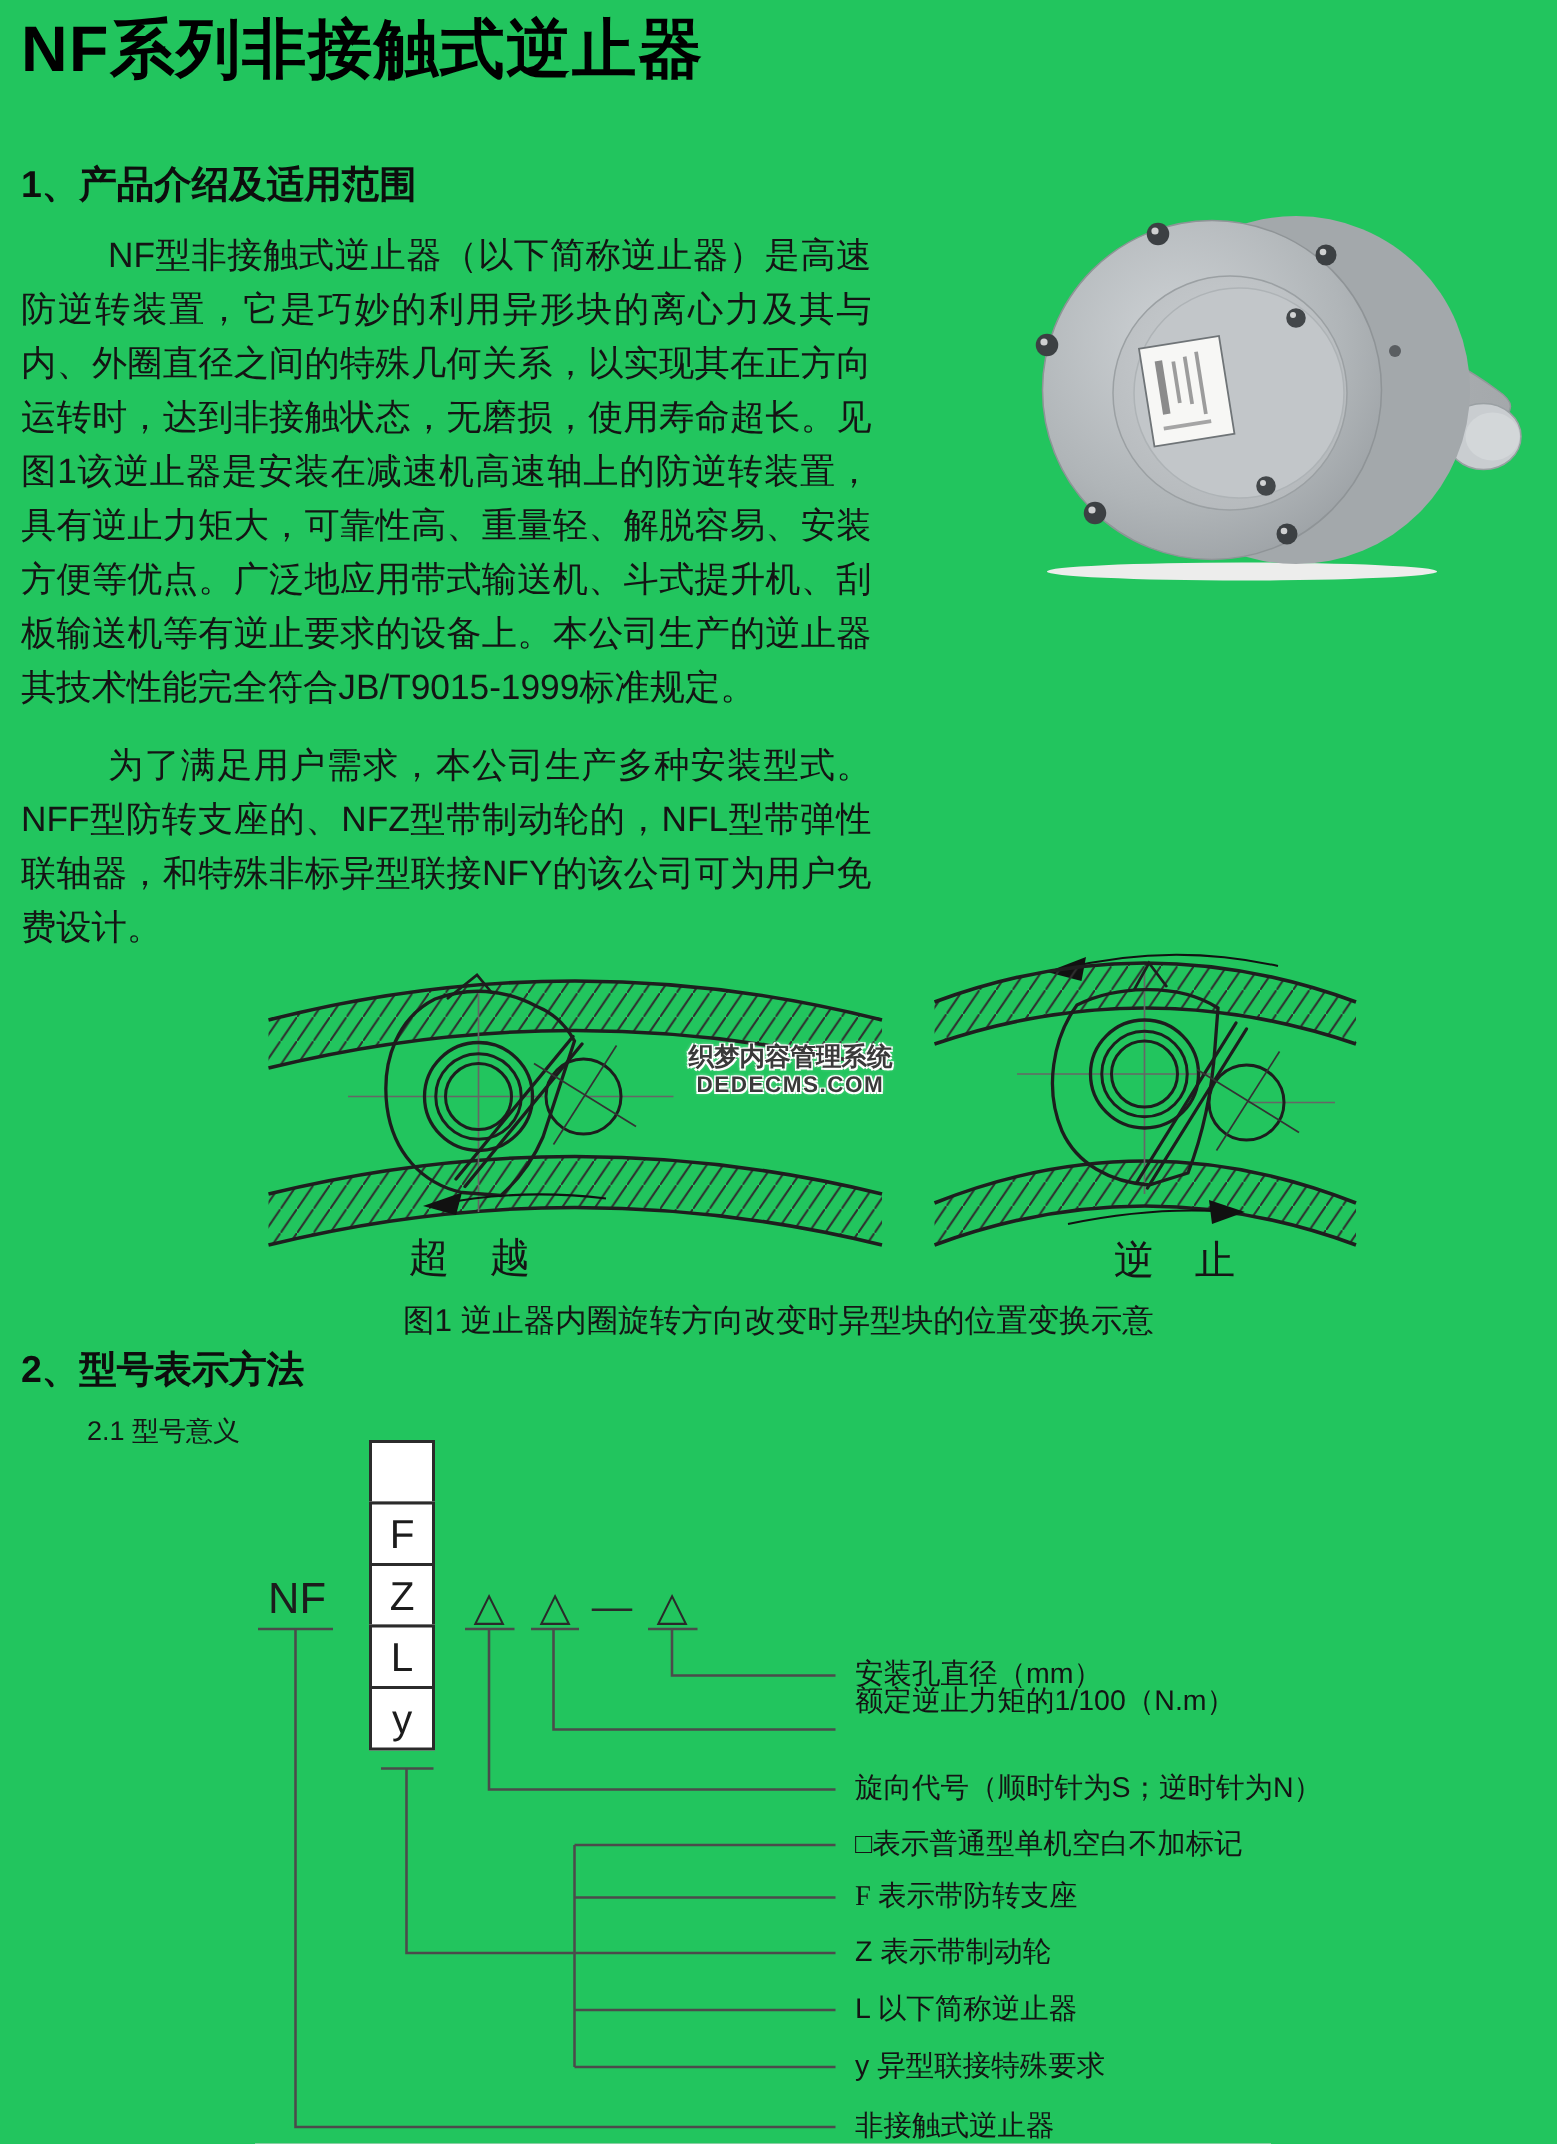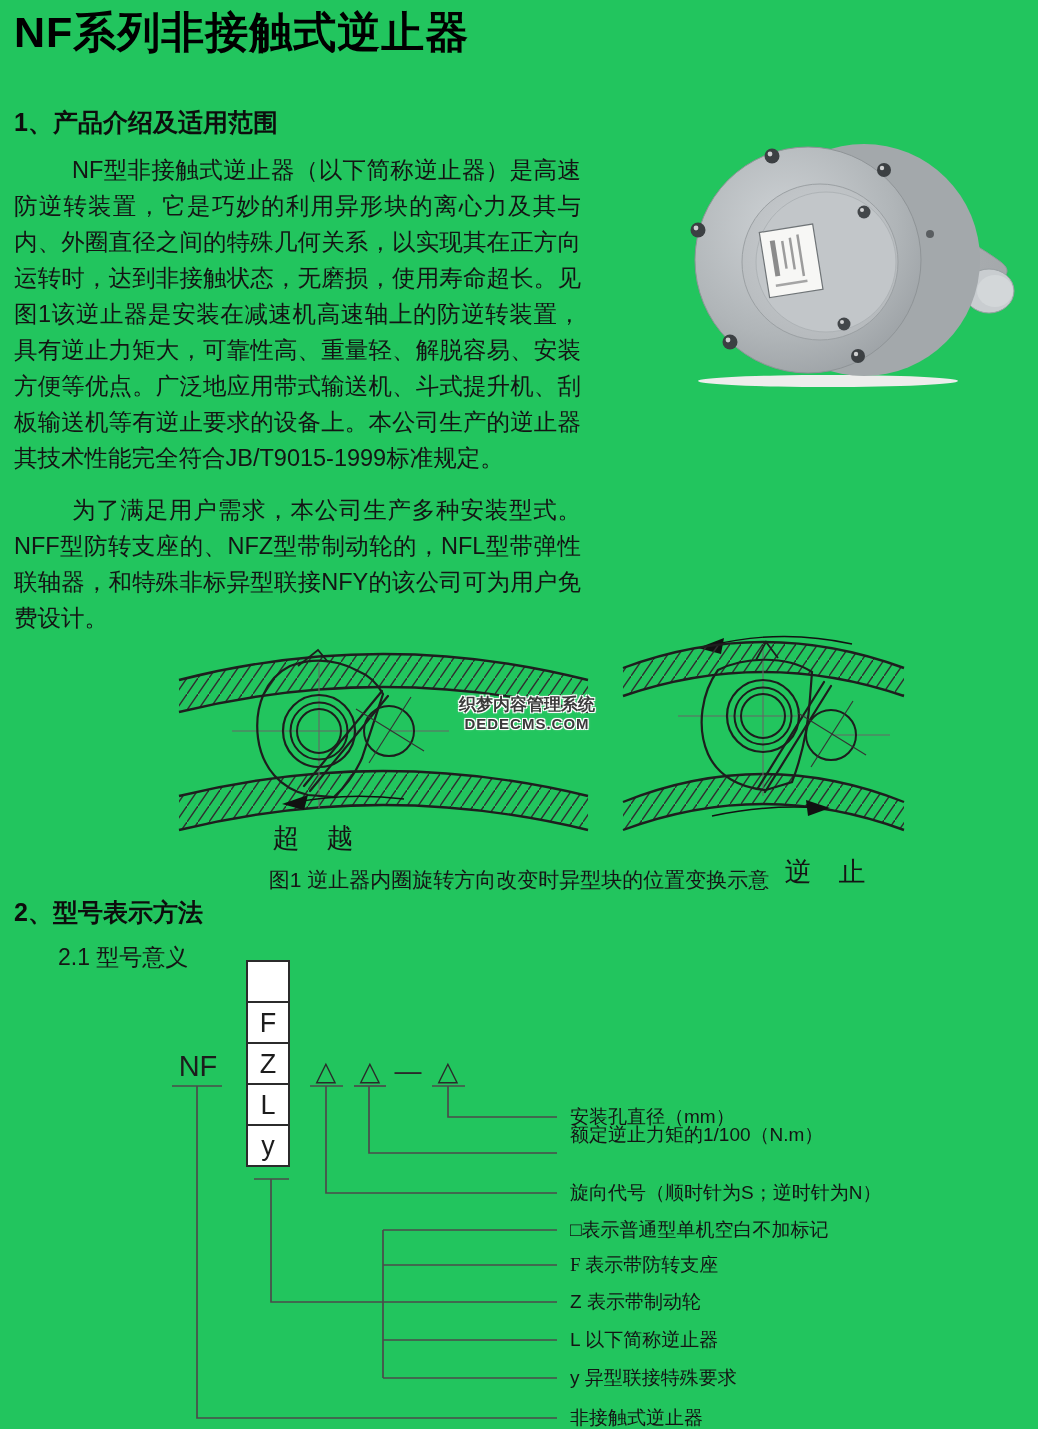--- a/index.html
+++ b/index.html
@@ -5,21 +5,21 @@
   html,body{margin:0;padding:0;background:#d8d8d8;}
   .page{
     position:relative;width:1038px;height:1429px;margin:0 auto;
     background:#22c55e;overflow:hidden;
     font-family:"Liberation Sans","DejaVu Sans",sans-serif;
     color:#111;
   }
   .abs{position:absolute;}
   .doc-title{font-size:43px;font-weight:bold;letter-spacing:1px;color:#000;white-space:nowrap;}
   .sec-heading{font-size:25px;font-weight:600;color:#0d0d0d;white-space:nowrap;text-align:right;}
-  .sub-heading{font-size:23px;font-weight:400;color:#151515;white-space:nowrap;}
+  .sub-heading{font-size:18px;font-weight:400;color:#151515;white-space:nowrap;}
   .body-col{width:567px;}
   .body-col p{
     margin:0;font-size:23.5px;line-height:36px;text-align:justify;
     text-indent:58px;color:#141414;
   }
   .body-col p + p{margin-top:16px;}
   .fig-label{font-size:27px;color:#151515;text-align:center;white-space:pre;}
   .fig-caption{width:1038px;text-align:center;font-size:21px;color:#151515;}
   .watermark{width:150px;text-align:center;line-height:1.25;color:#3a3a3a;
     text-shadow:-1px -1px 0 #fff,1px -1px 0 #fff,-1px 1px 0 #fff,1px 1px 0 #fff,0 0 3px #fff;}
@@ -165,21 +165,21 @@
     <circle cx="211" cy="107" r="25" fill="none" stroke="#1d1d1d" stroke-width="2"></circle>
     <line x1="191" y1="139" x2="233" y2="73" stroke="#333" stroke-width="1.1"></line>
     <line x1="178" y1="85" x2="246" y2="127" stroke="#333" stroke-width="1.1"></line>
     <g>
       <path d="M92,188 Q150,176 200,180" fill="none" stroke="#111" stroke-width="1.4"></path>
       <polygon points="210,180 186,172 188,188" fill="#111"></polygon>
     </g>
   </svg>
 
   <div class="abs fig-label" style="left:248px;top:820px;width:130px;">超　越</div>
-  <div class="abs fig-label" style="left:760px;top:822px;width:130px;margin-top:32px;">逆　止</div>
+  <div class="abs fig-label" style="left:718px;top:822px;width:130px;">逆　止</div>
 
   <div class="abs watermark" style="left:452px;top:694px;">
     <span class="wm1">织梦内容管理系统</span>
     <span class="wm2">DEDECMS.COM</span>
   </div>
 
   <div class="abs fig-caption" style="left:0;top:866px;">图1 逆止器内圈旋转方向改变时异型块的位置变换示意</div>
 
   <div class="abs sec-heading" style="left:14px;top:896px;">2、型号表示方法</div>
   <div class="abs sub-heading" style="left:58px;top:942px;">2.1 型号意义</div>

